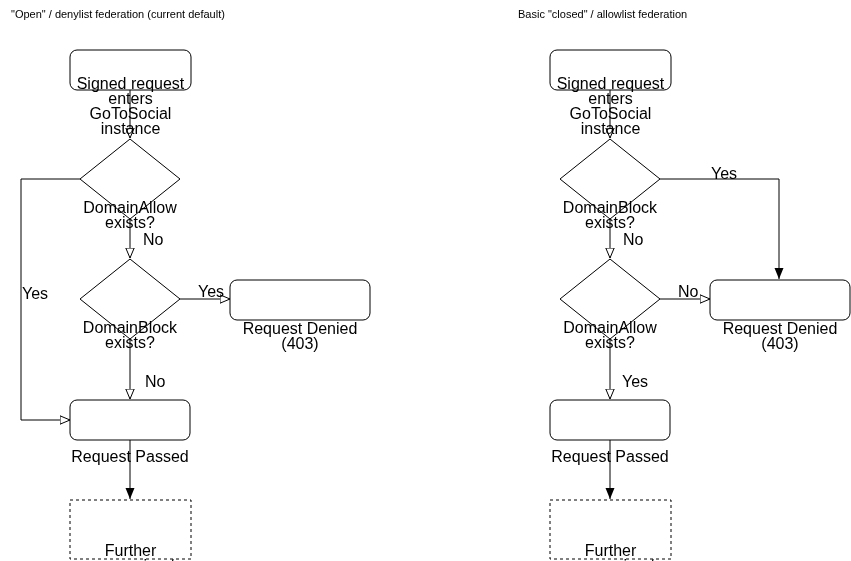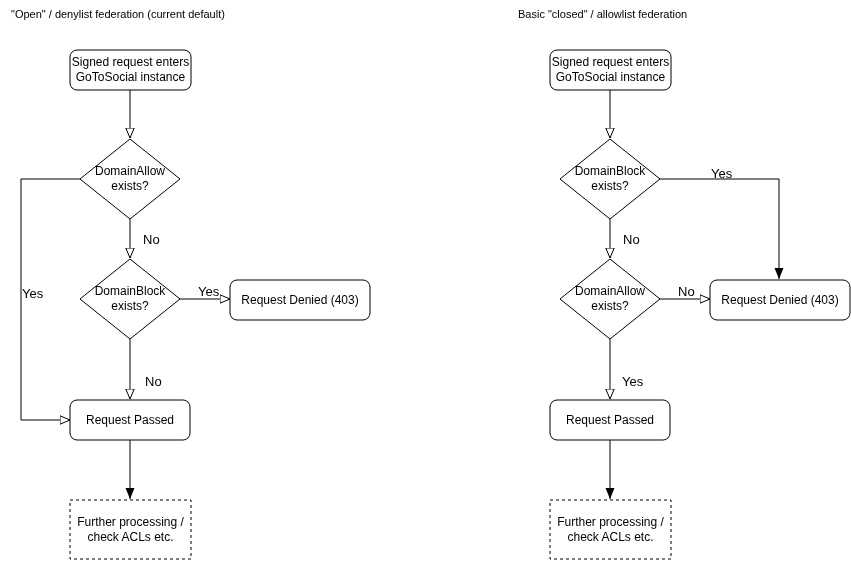--- a/index.html
+++ b/index.html
@@ -19,29 +19,30 @@
     line-height: 13px;
     white-space: pre;
     color: #000000;
   }
   .node-label {
     position: absolute;
     display: flex;
     align-items: center;
     justify-content: center;
     text-align: center;
-    font-size: 12px;
+    font-size: 16px;
     line-height: 15px;
     white-space: pre-line;
     color: #000000;
     pointer-events: none;
+    margin-top: 36px;
   }
   .edge-label {
     position: absolute;
-    font-size: 13px;
+    font-size: 16px;
     line-height: 13px;
     white-space: pre;
     color: #000000;
     pointer-events: none;
   }
 </style>
 </head>
 <body>
 
 <div class="canvas">

